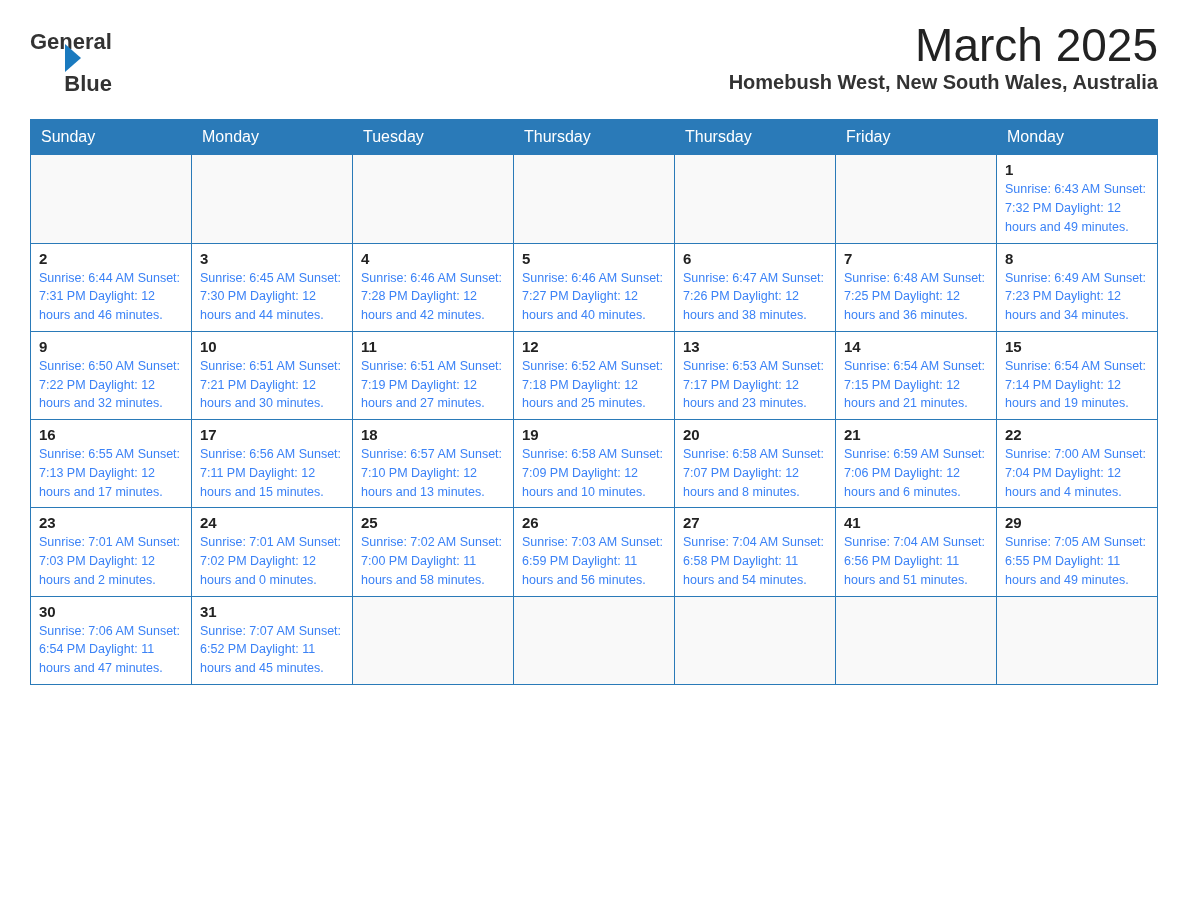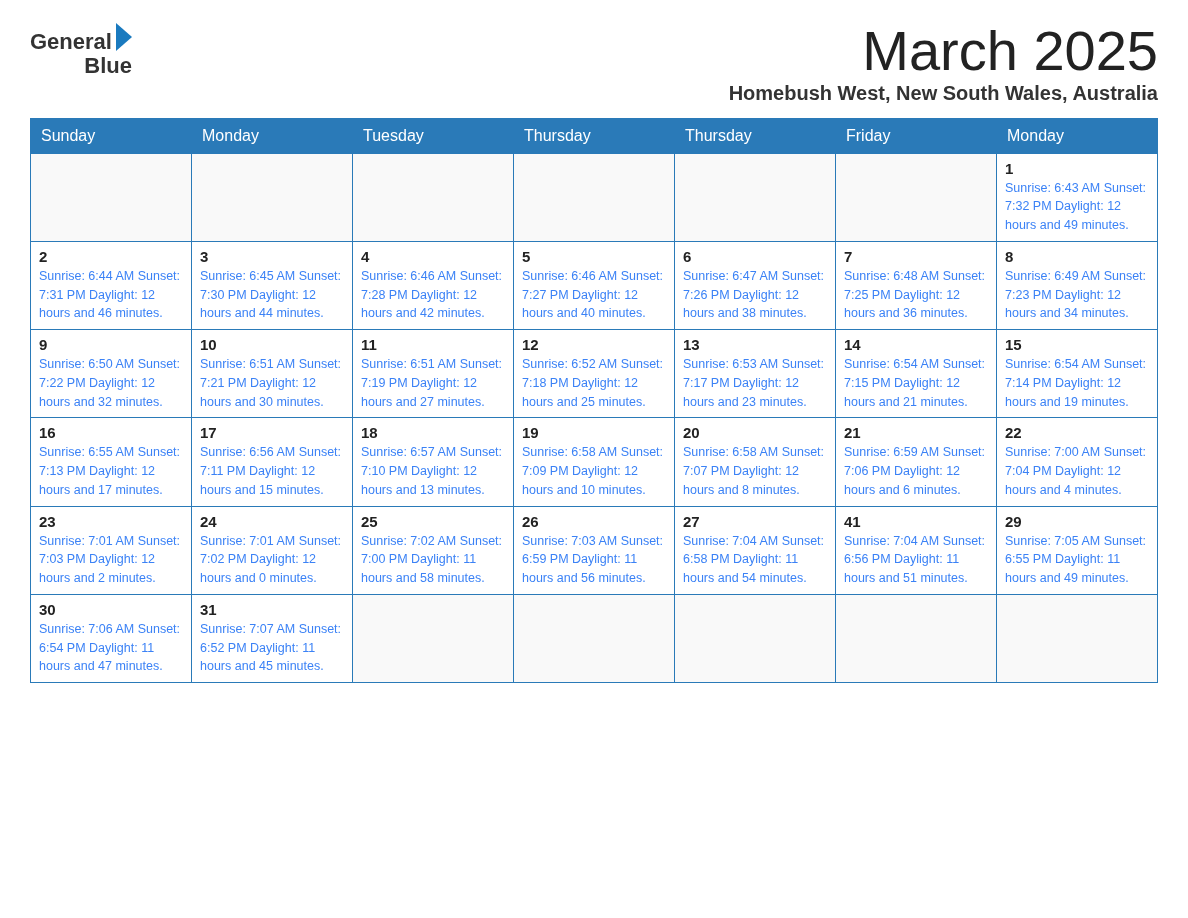--- a/index.html
+++ b/index.html
@@ -37,34 +37,34 @@
       margin-top: -10px;
     }
     .logo-inner {
       display: flex;
       align-items: flex-start;
     }
     .title-block {
       text-align: right;
     }
     .month-title {
-      font-size: 56px;
+      font-size: 46px;
       font-weight: normal;
       color: #222;
       line-height: 1.1;
     }
     .location-title {
       font-size: 20px;
       color: #333;
       font-weight: bold;
     }
     .calendar {
       width: 100%;
       border-collapse: collapse;
-      margin-top: 13px;
+      margin-top: 23px;
     }
     .calendar th {
       background-color: #2a7ab8;
       color: #fff;
       text-align: left;
       padding: 8px 10px;
       font-size: 16px;
       font-weight: normal;
       border: 1px solid #2a7ab8;
     }
@@ -93,21 +93,21 @@
       background: #f9f9f9;
     }
   </style>
 </head>
 <body>
 
 <div class="header">
   <div class="logo">
     <div class="logo-inner">
       <div>
-        <div style="display:flex;align-items:center;">
+        <div style="display:flex;align-items:center;flex-direction:column;">
           <span class="logo-text">General</span>
           <div class="logo-triangle"></div>
         </div>
         <div style="text-align:right;">
           <span class="logo-text blue">Blue</span>
         </div>
       </div>
     </div>
   </div>
   <div class="title-block">

